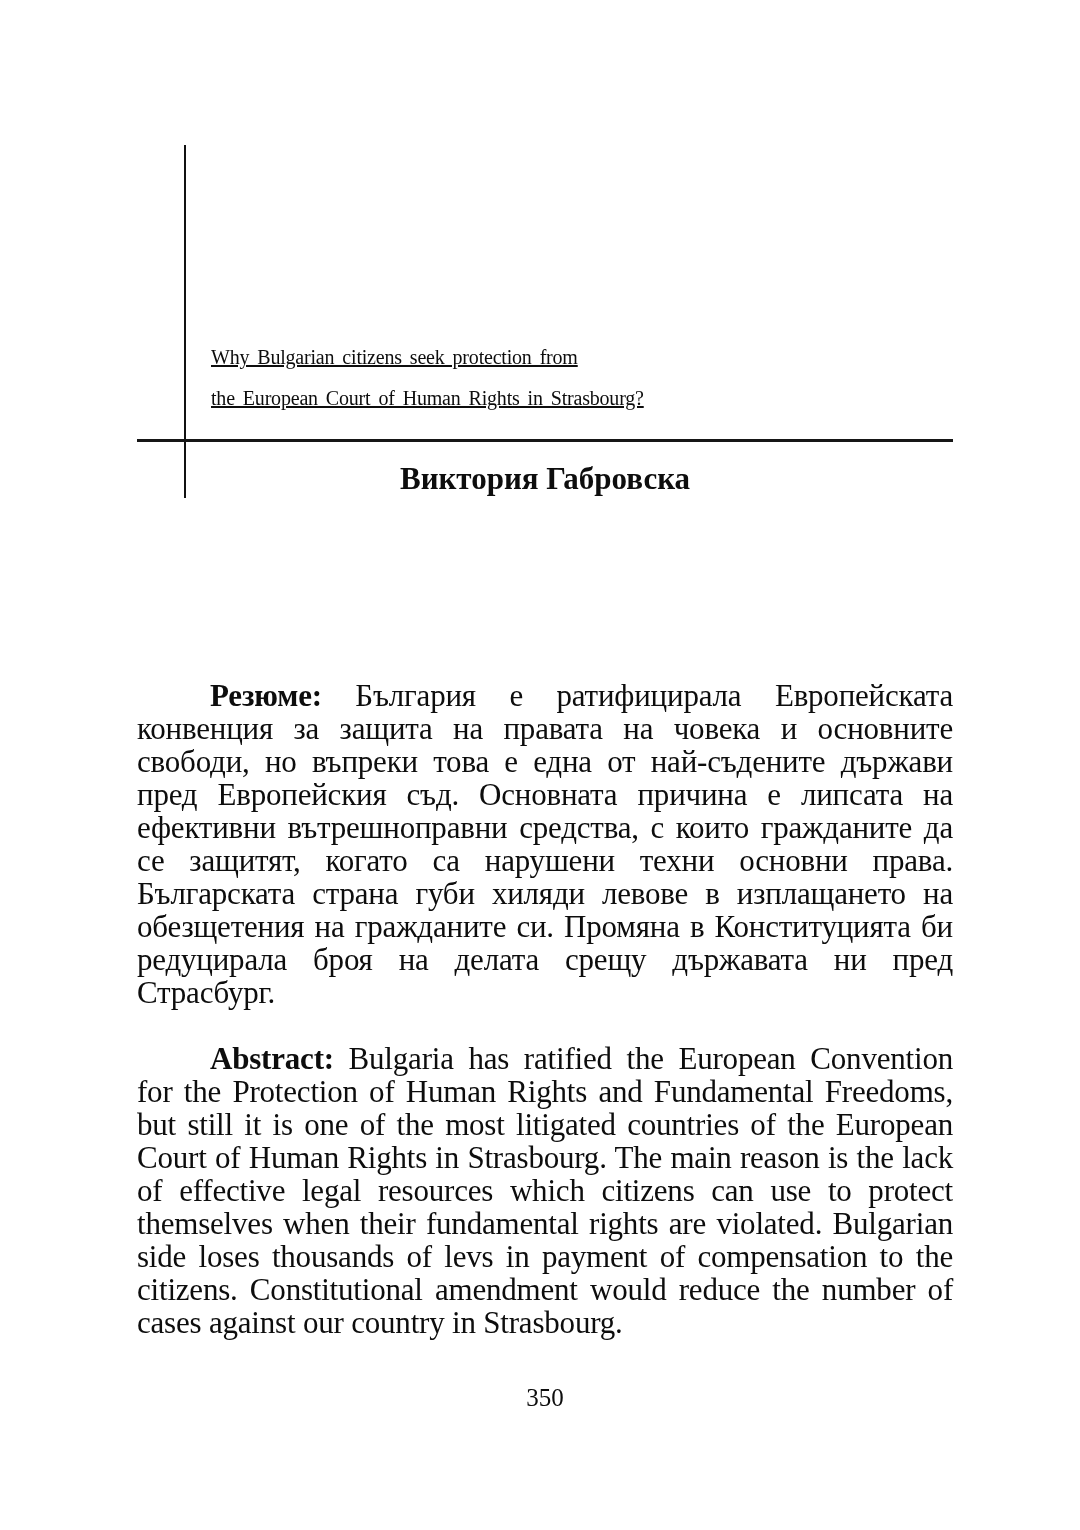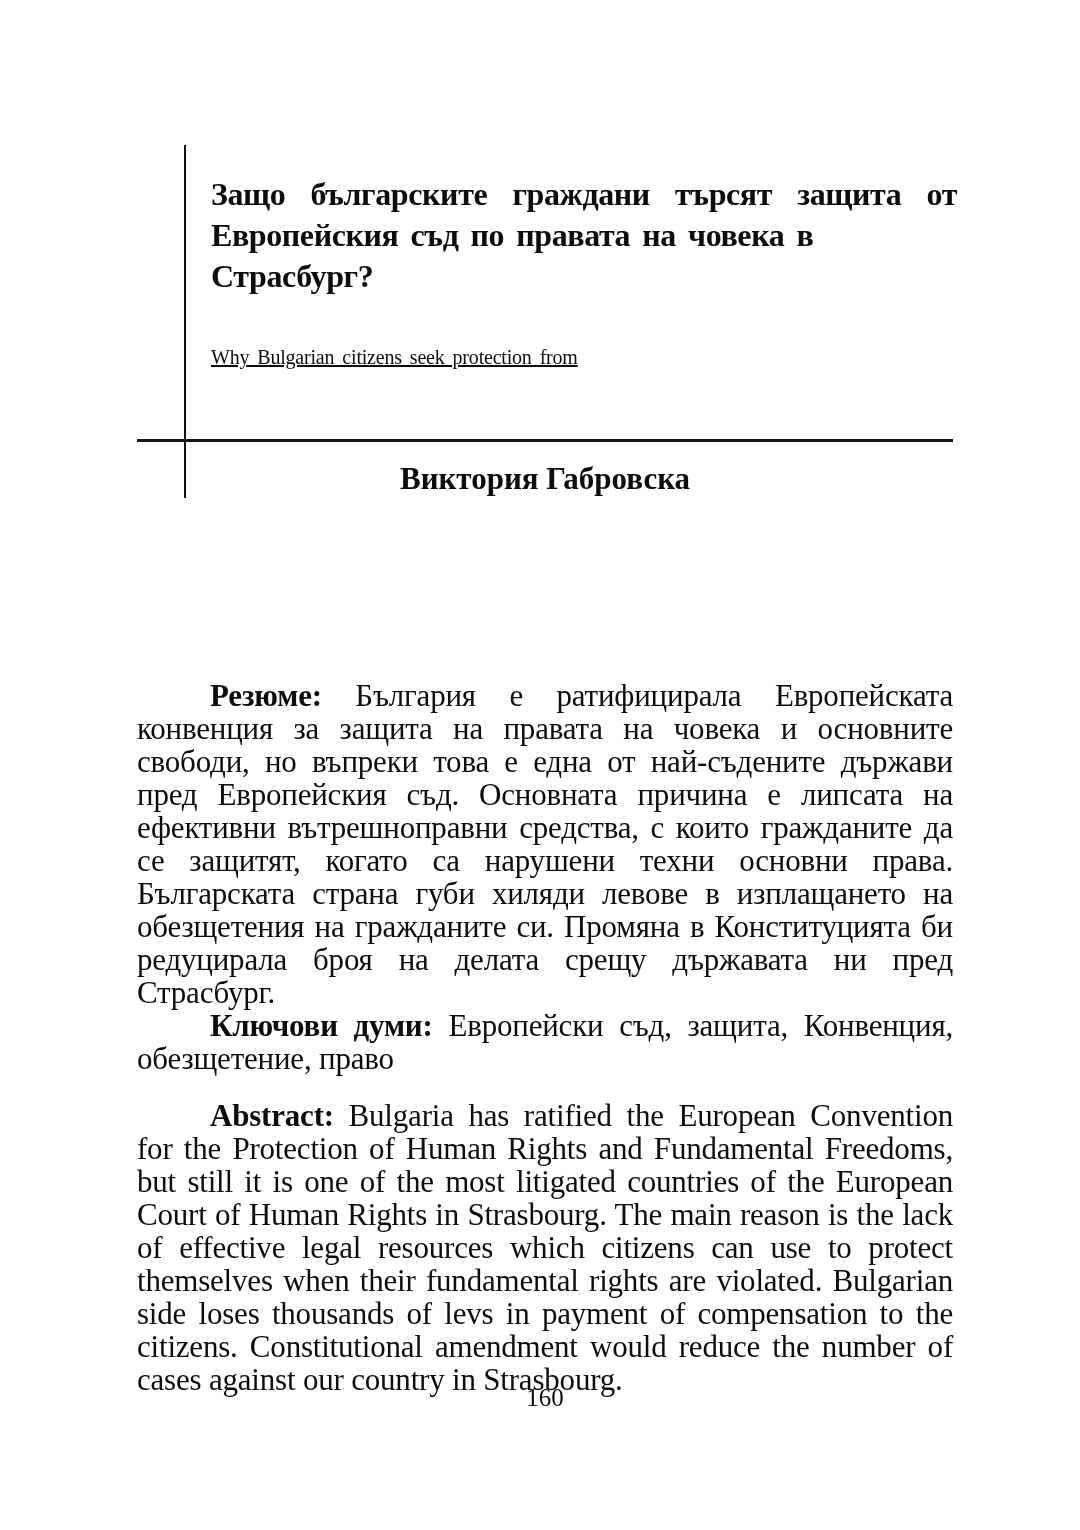--- a/index.html
+++ b/index.html
@@ -77,54 +77,49 @@
     font-size: 31px;
     line-height: 33px;
     text-align: justify;
     letter-spacing: -0.2px;
   }
   .body-text p {
     margin: 0;
     text-indent: 73px;
   }
   .body-text p.gap-before {
-    margin-top: 24px;
+    margin-top: 33px;
   }
   .body-text b { letter-spacing: -0.2px; }
   .page-number {
     position: absolute;
     left: 137px;
     top: 1383px;
     width: 816px;
     text-align: center;
     font-size: 25px;
     line-height: 30px;
   }
 </style>
 </head>
 <body>
 
 <div class="page">
 
   <div class="vrule"></div>
   <div class="hrule"></div>
 
-  <div class="title-bg">
-    <div class="tline fill">Защо българските граждани търсят защита от</div>
-    <div class="tline">Европейския съд по правата на човека в</div>
-    <div class="tline">Страсбург?</div>
-  </div>
 
   <div class="title-en">
     <div class="tline">Why Bulgarian citizens seek protection from</div>
+    <div class="tline">the European Court of Human Rights in Strasbourg?</div>
   </div>
 
   <div class="author">Виктория Габровска</div>
 
   <div class="body-text">
     <p><b>Резюме:</b><span> България е ратифицирала Европейската конвенция за защита на правата на човека и основните свободи, но въпреки това е една от най-съдените държави пред Европейския съд. Основната причина е липсата на ефективни вътрешноправни средства, с които гражданите да се защитят, когато са нарушени техни основни права. Българската страна губи хиляди левове в изплащането на обезщетения на гражданите си. Промяна в Конституцията би редуцирала броя на делата срещу държавата ни пред Страсбург.</span></p>
-    <p><b>Ключови думи:</b><span> Европейски съд, защита, Конвенция, обезщетение, право</span></p>
     <p class="gap-before"><b>Abstract:</b><span> Bulgaria has ratified the European Convention for the Protection of Human Rights and Fundamental Freedoms, but still it is one of the most litigated countries of the European Court of Human Rights in Strasbourg. The main reason is the lack of effective legal resources which citizens can use to protect themselves when their fundamental rights are violated. Bulgarian side loses thousands of levs in payment of compensation to the citizens. Constitutional amendment would reduce the number of cases against our country in Strasbourg.</span></p>
   </div>
 
-  <div class="page-number">160</div>
+  <div class="page-number">350</div>
 
 </div>
 
 </body></html>

